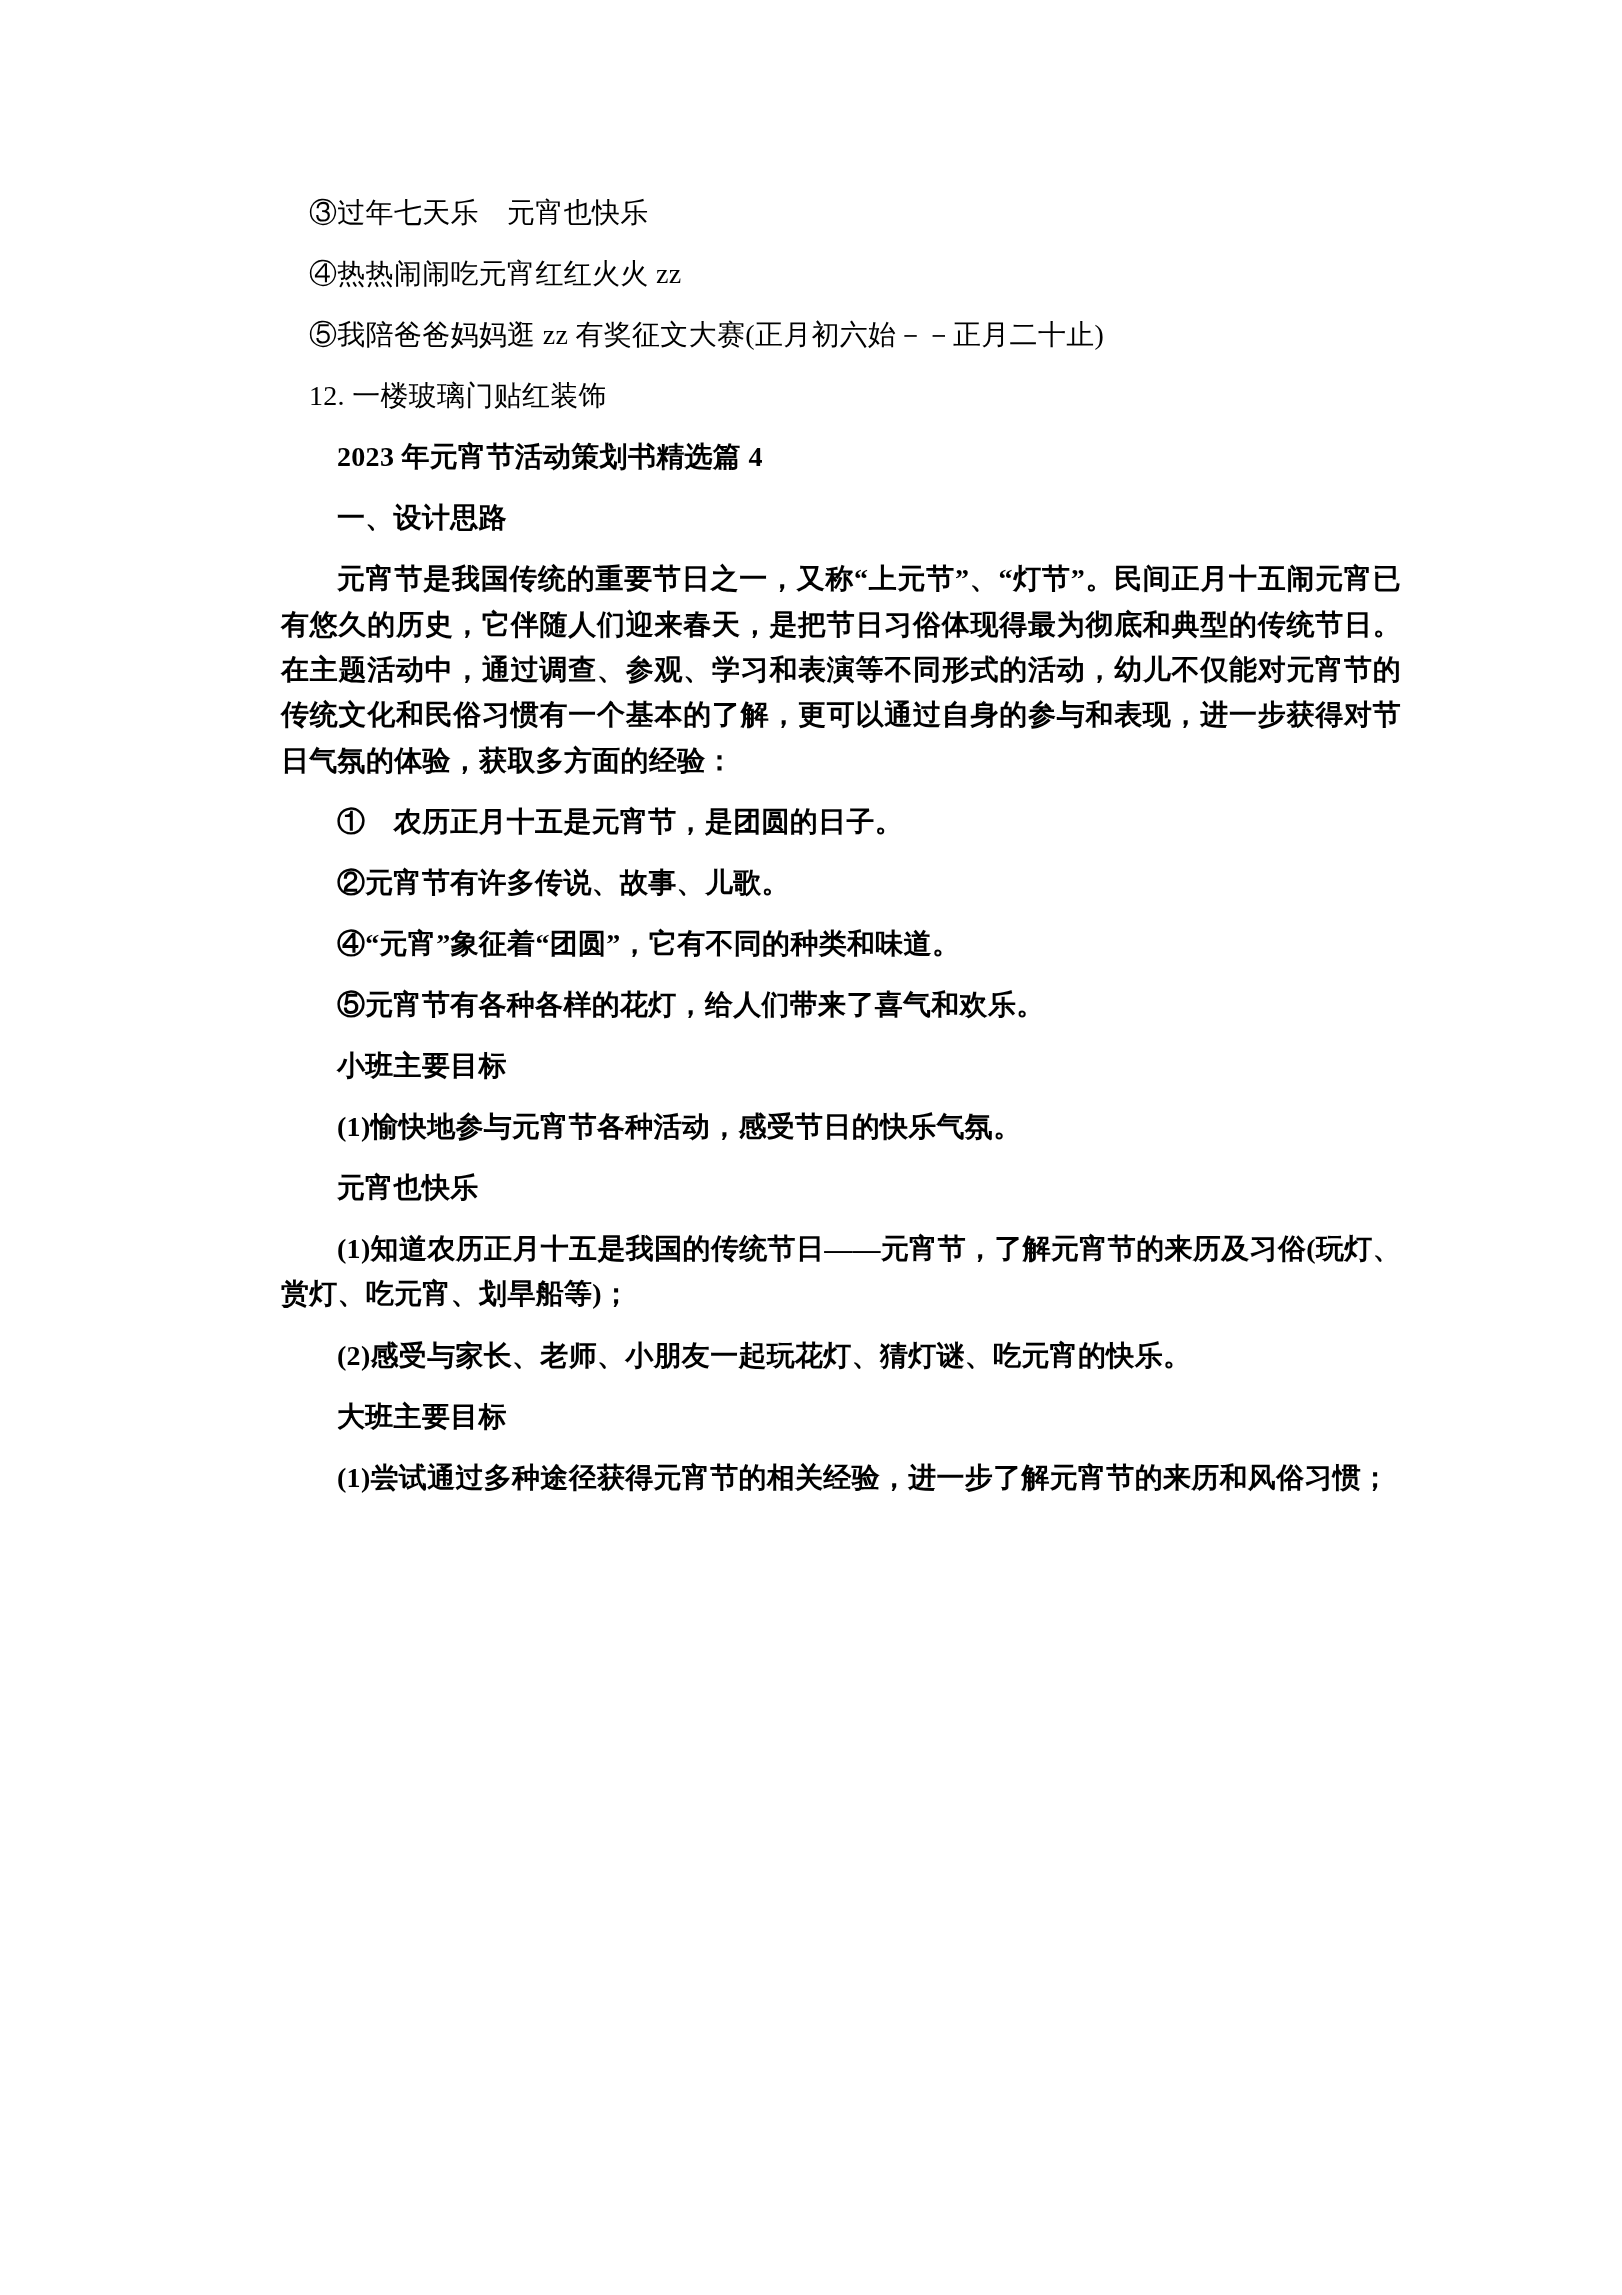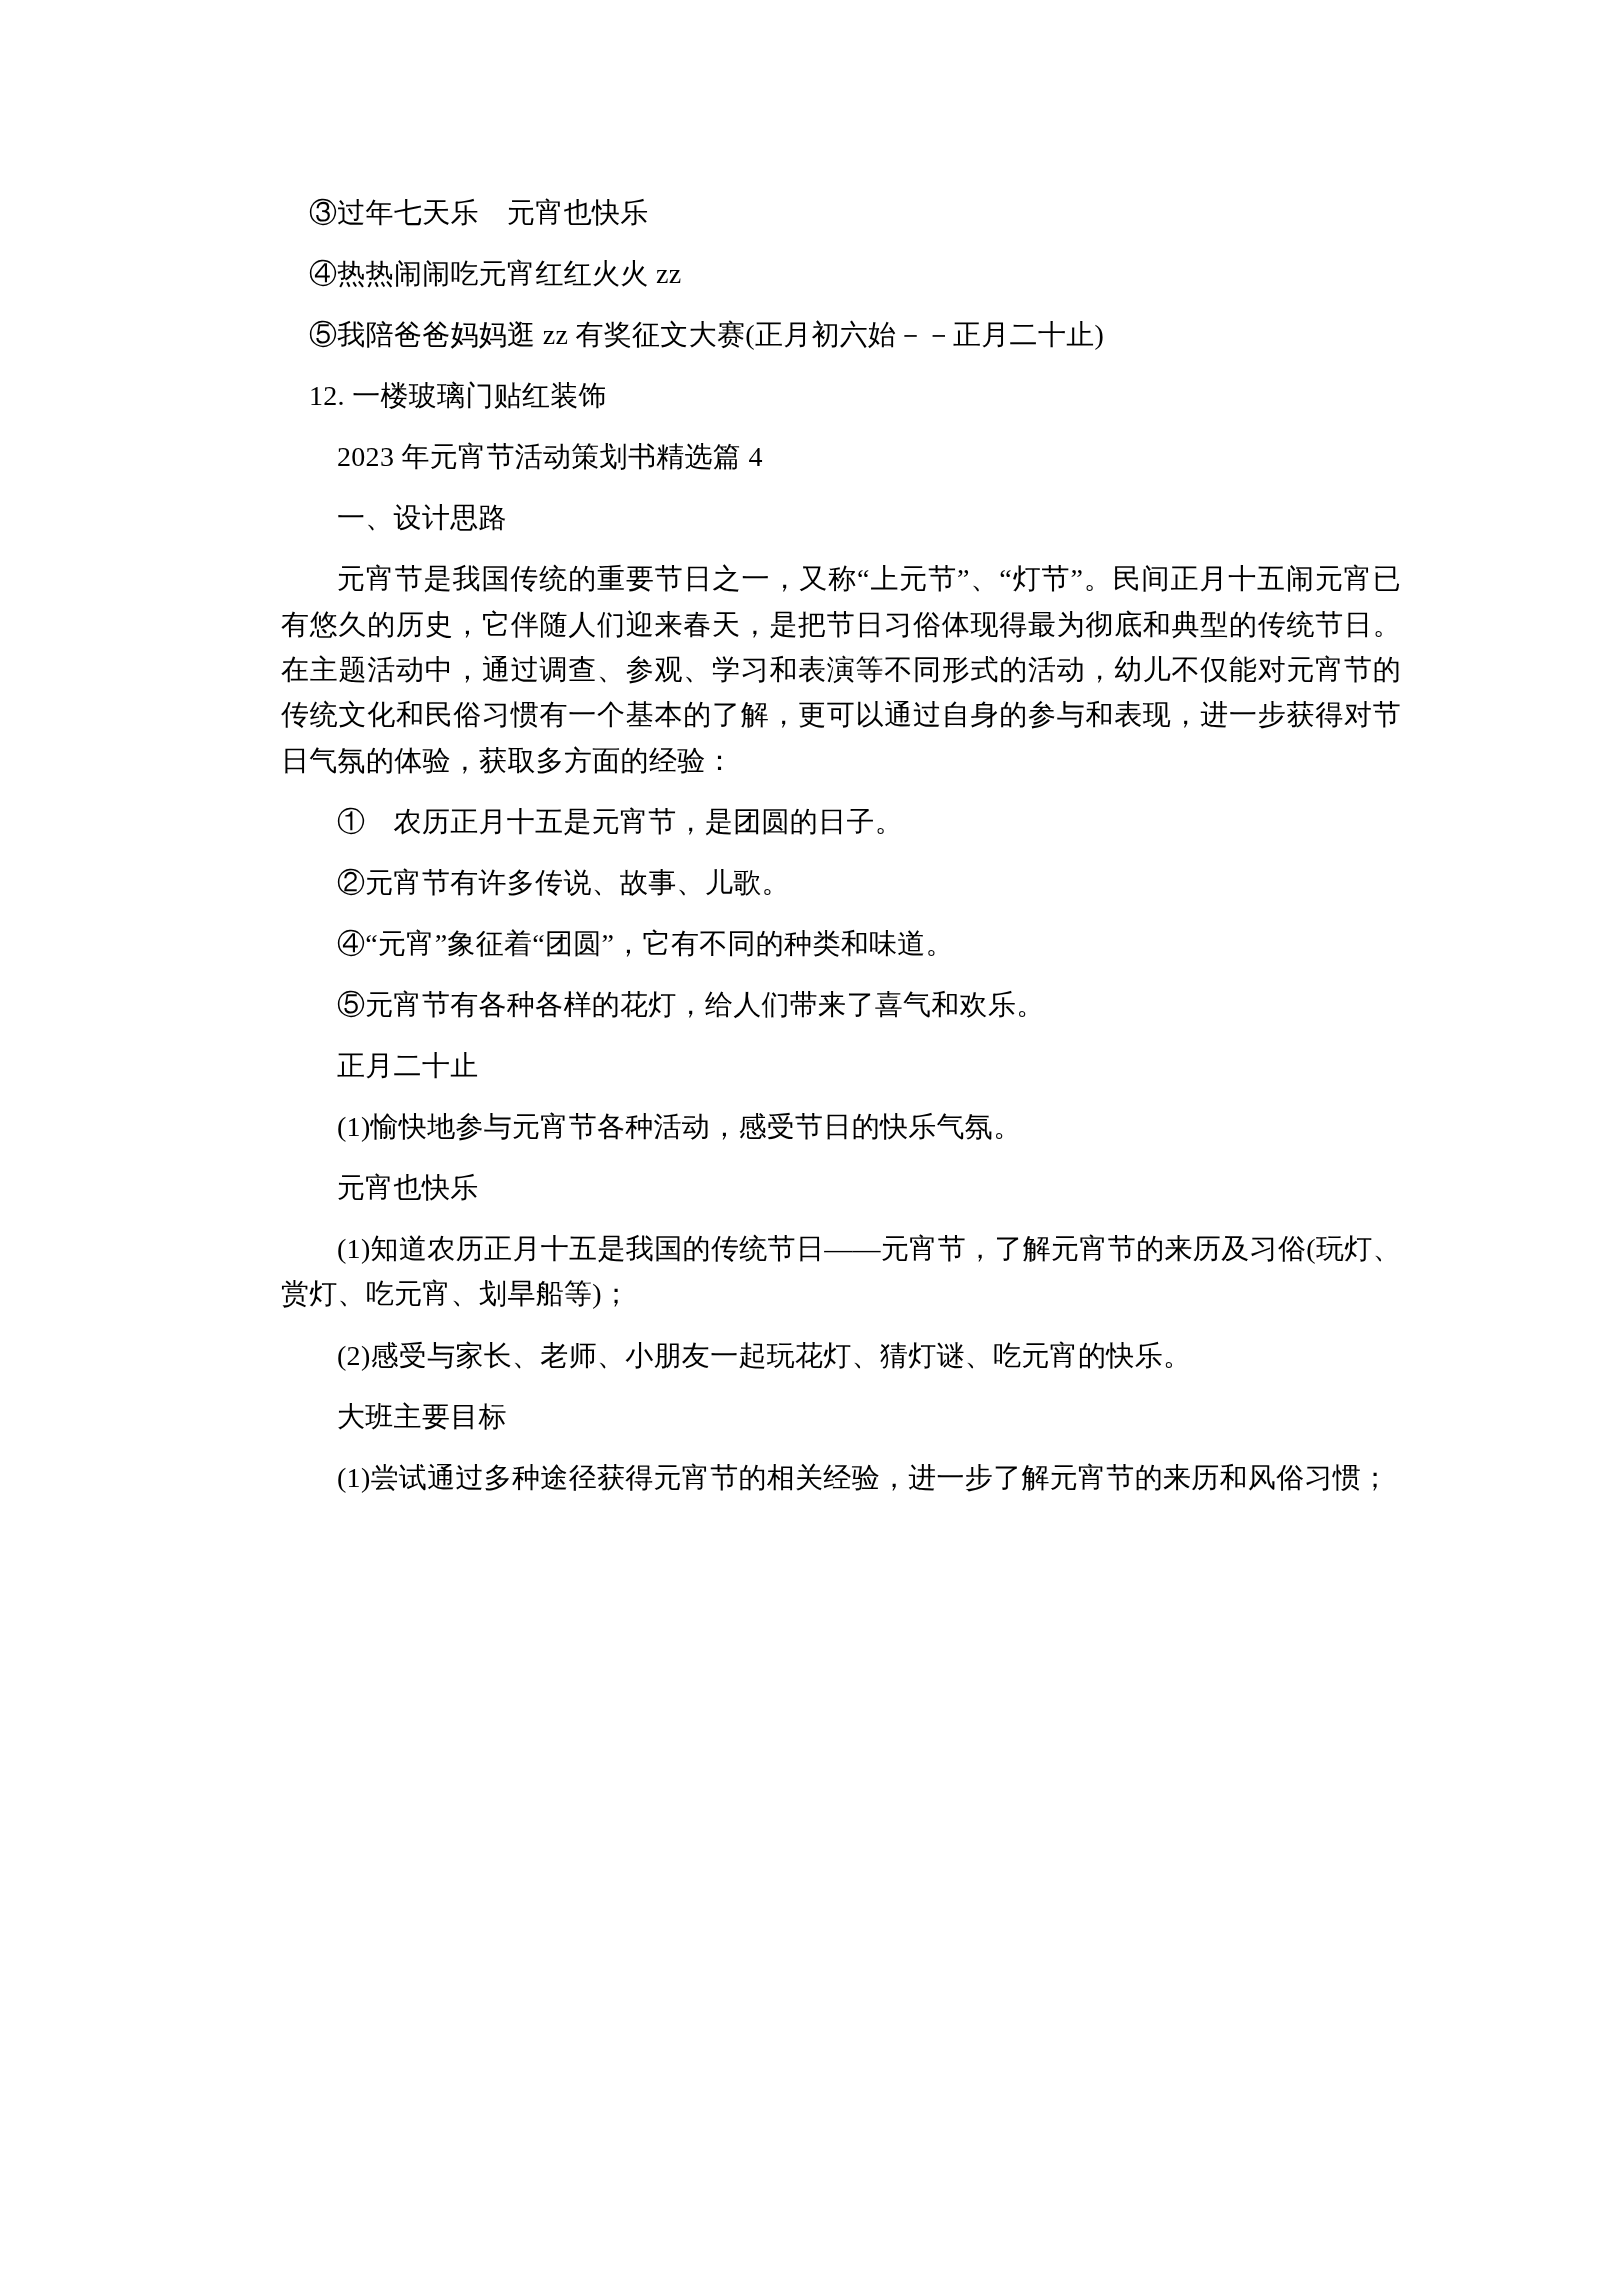--- a/index.html
+++ b/index.html
@@ -27,20 +27,21 @@
   }
   p {
     margin: 0 0 15.7px 0;
     text-align: justify;
     text-justify: inter-ideograph;
     letter-spacing: 0.3px;
   }
   
   .indent2 {
     text-indent: 2em;
+    font-weight: bold;
   }
   .indent1 {
     text-indent: 1em;
   }
 </style>
 </head>
 <body>
 
 <div class="page">
   <div class="doc-body">
@@ -48,21 +49,21 @@
     <p class="indent1">④热热闹闹吃元宵红红火火 zz</p>
     <p class="indent1">⑤我陪爸爸妈妈逛 zz 有奖征文大赛(正月初六始－－正月二十止)</p>
     <p class="indent1">12. 一楼玻璃门贴红装饰</p>
     <p class="indent2">2023 年元宵节活动策划书精选篇 4</p>
     <p class="indent2">一、设计思路</p>
     <p class="indent2">元宵节是我国传统的重要节日之一，又称“上元节”、“灯节”。民间正月十五闹元宵已有悠久的历史，它伴随人们迎来春天，是把节日习俗体现得最为彻底和典型的传统节日。在主题活动中，通过调查、参观、学习和表演等不同形式的活动，幼儿不仅能对元宵节的传统文化和民俗习惯有一个基本的了解，更可以通过自身的参与和表现，进一步获得对节日气氛的体验，获取多方面的经验：</p>
     <p class="indent2">①　农历正月十五是元宵节，是团圆的日子。</p>
     <p class="indent2">②元宵节有许多传说、故事、儿歌。</p>
     <p class="indent2">④“元宵”象征着“团圆”，它有不同的种类和味道。</p>
     <p class="indent2">⑤元宵节有各种各样的花灯，给人们带来了喜气和欢乐。</p>
-    <p class="indent2">正月二十止</p>
+    <p class="indent2">小班主要目标</p>
     <p class="indent2">(1)愉快地参与元宵节各种活动，感受节日的快乐气氛。</p>
     <p class="indent2">元宵也快乐</p>
     <p class="indent2">(1)知道农历正月十五是我国的传统节日——元宵节，了解元宵节的来历及习俗(玩灯、赏灯、吃元宵、划旱船等)；</p>
     <p class="indent2">(2)感受与家长、老师、小朋友一起玩花灯、猜灯谜、吃元宵的快乐。</p>
     <p class="indent2">大班主要目标</p>
     <p class="indent2">(1)尝试通过多种途径获得元宵节的相关经验，进一步了解元宵节的来历和风俗习惯；</p>
   </div>
 </div>
 
 

